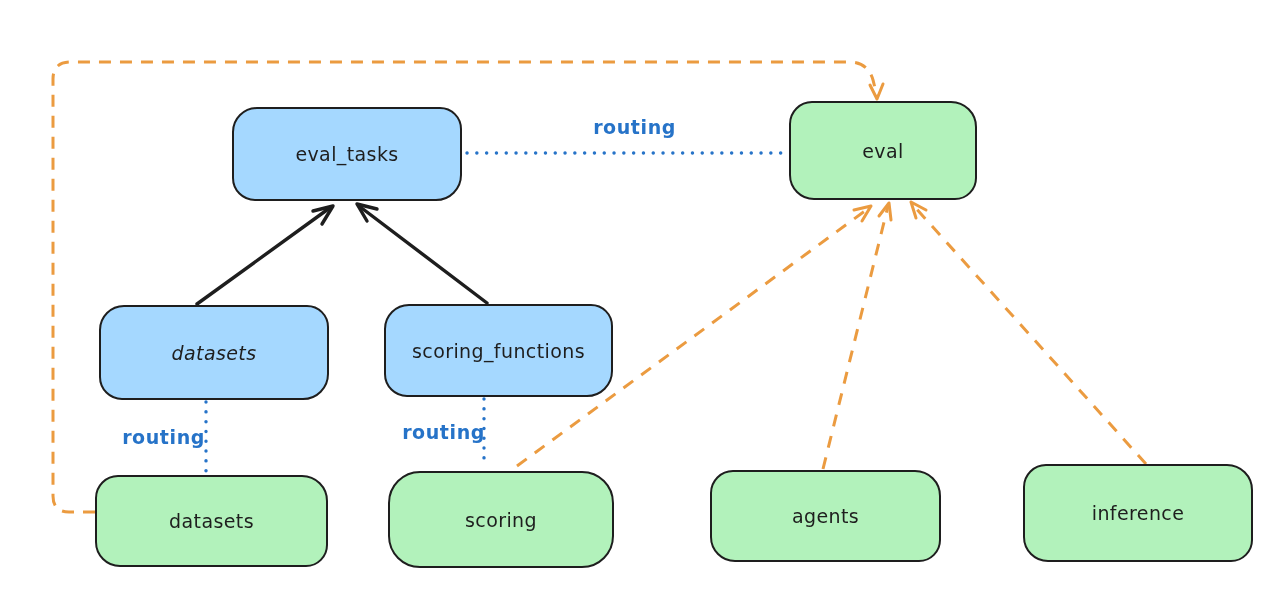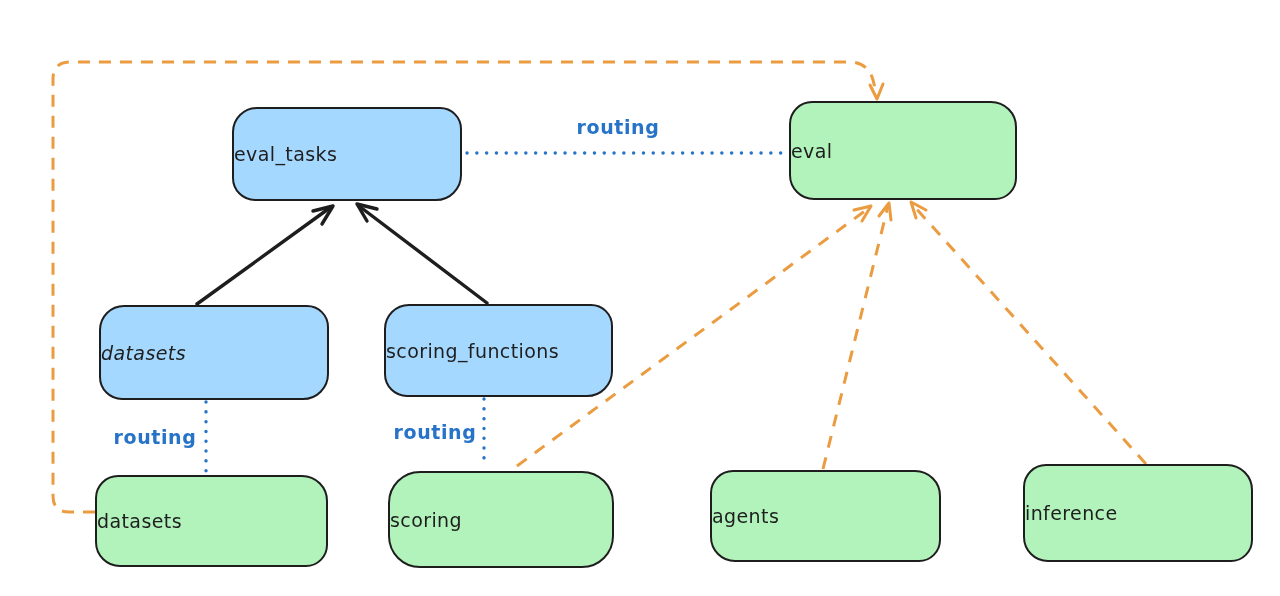--- a/index.html
+++ b/index.html
@@ -20,33 +20,34 @@
     left: 0; top: 0;
     width: 1280px;
     height: 596px;
   }
   .node {
     position: absolute;
     box-sizing: border-box;
     border: 2.6px solid #1e1e1e;
     display: flex;
     align-items: center;
+    justify-content: center;
     font-size: 19px;
     letter-spacing: 0.4px;
     color: #1e1e1e;
   }
   .node.blue  { background: #a5d8ff; border-radius: 25px 22px 26px 23px; }
   .node.green { background: #b2f2bb; border-radius: 23px 26px 22px 25px; }
   .edge-label {
     position: absolute;
     color: #2673c8;
     font-size: 19px;
     font-weight: 600;
     letter-spacing: 0.6px;
-    text-align: center;
+    text-align: right;
     white-space: nowrap;
   }
 </style>
 </head>
 <body>
 
 <div class="canvas">
 
   <svg class="edge-layer" viewBox="0 0 1280 596" xmlns="http://www.w3.org/2000/svg">
 
@@ -84,21 +85,21 @@
 
     <path d="M 206 402 L 206 473" stroke="#2673c8" stroke-width="3.4" fill="none" stroke-linecap="round" stroke-dasharray="0.1 9.7"></path>
 
     <path d="M 484 399 L 484 466" stroke="#2673c8" stroke-width="3.4" fill="none" stroke-linecap="round" stroke-dasharray="0.1 9.7"></path>
   </svg>
 
   <div class="node blue" style="left:232px; top:107px; width:230px; height:94px;">
     <span>eval_tasks</span>
   </div>
 
-  <div class="node green" style="left:789px; top:101px; width:228px; height:99px;">
+  <div class="node green" style="left:789px; top:101px; width:188px; height:99px;">
     <span>eval</span>
   </div>
 
   <div class="node blue" style="left:99px; top:305px; width:230px; height:95px;font-style:italic;">
     <span>datasets</span>
   </div>
 
   <div class="node blue" style="left:384px; top:304px; width:229px; height:93px;">
     <span>scoring_functions</span>
   </div>

